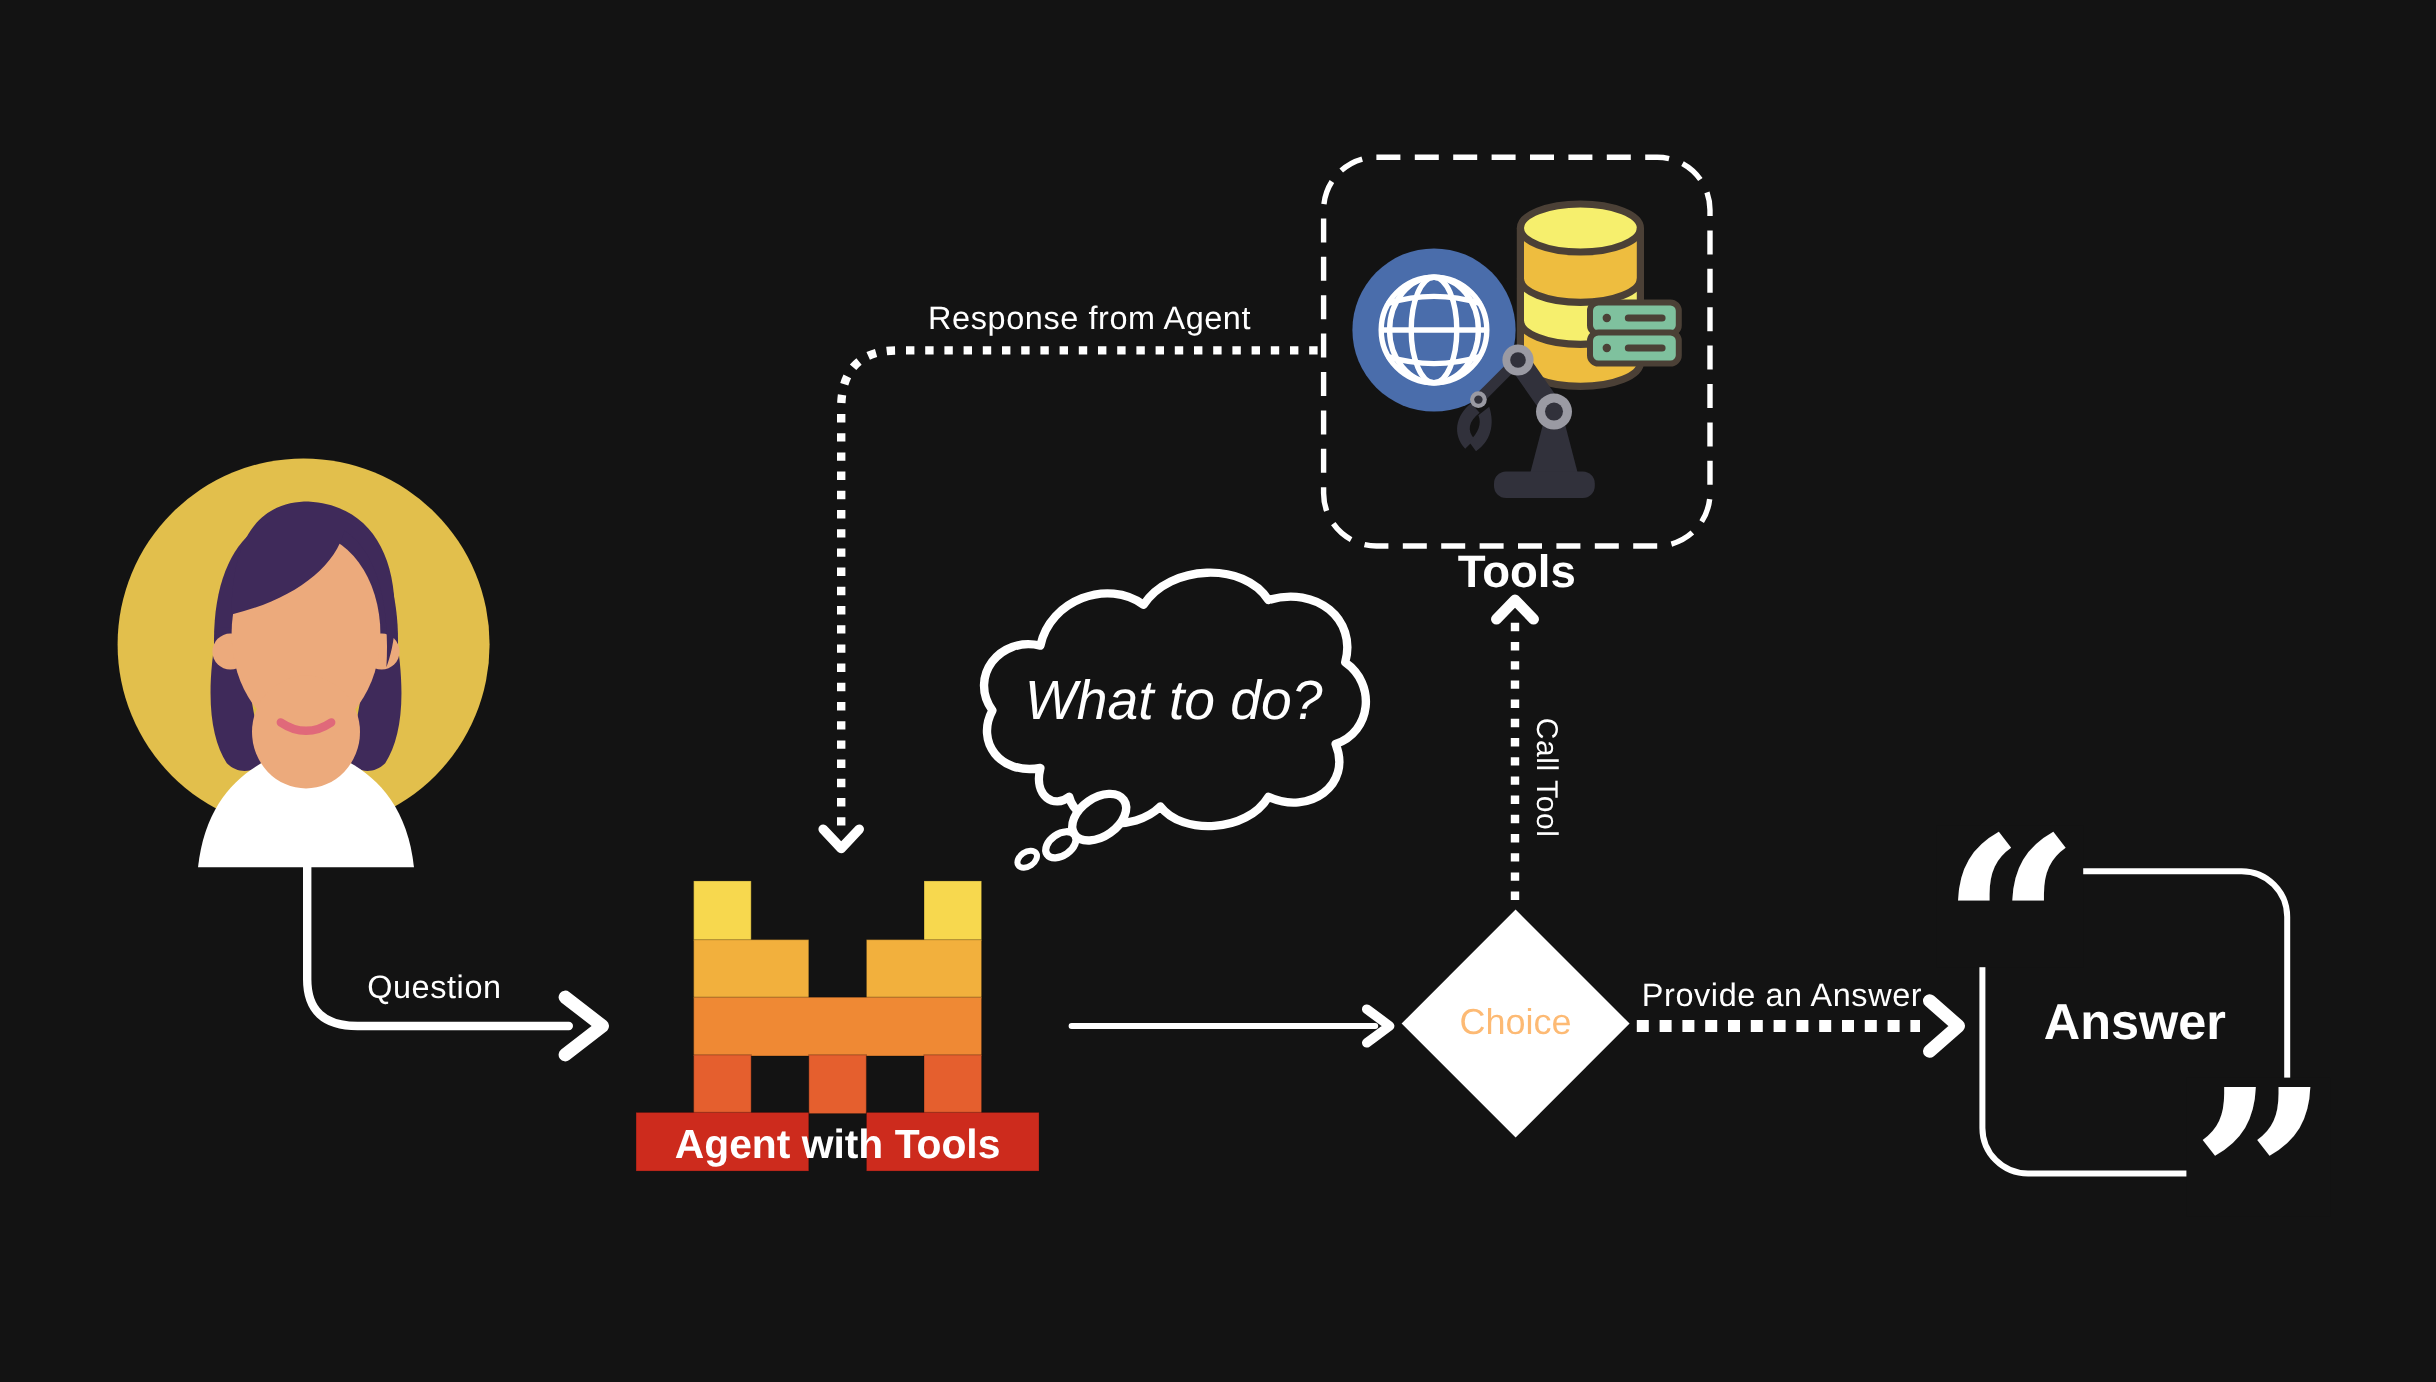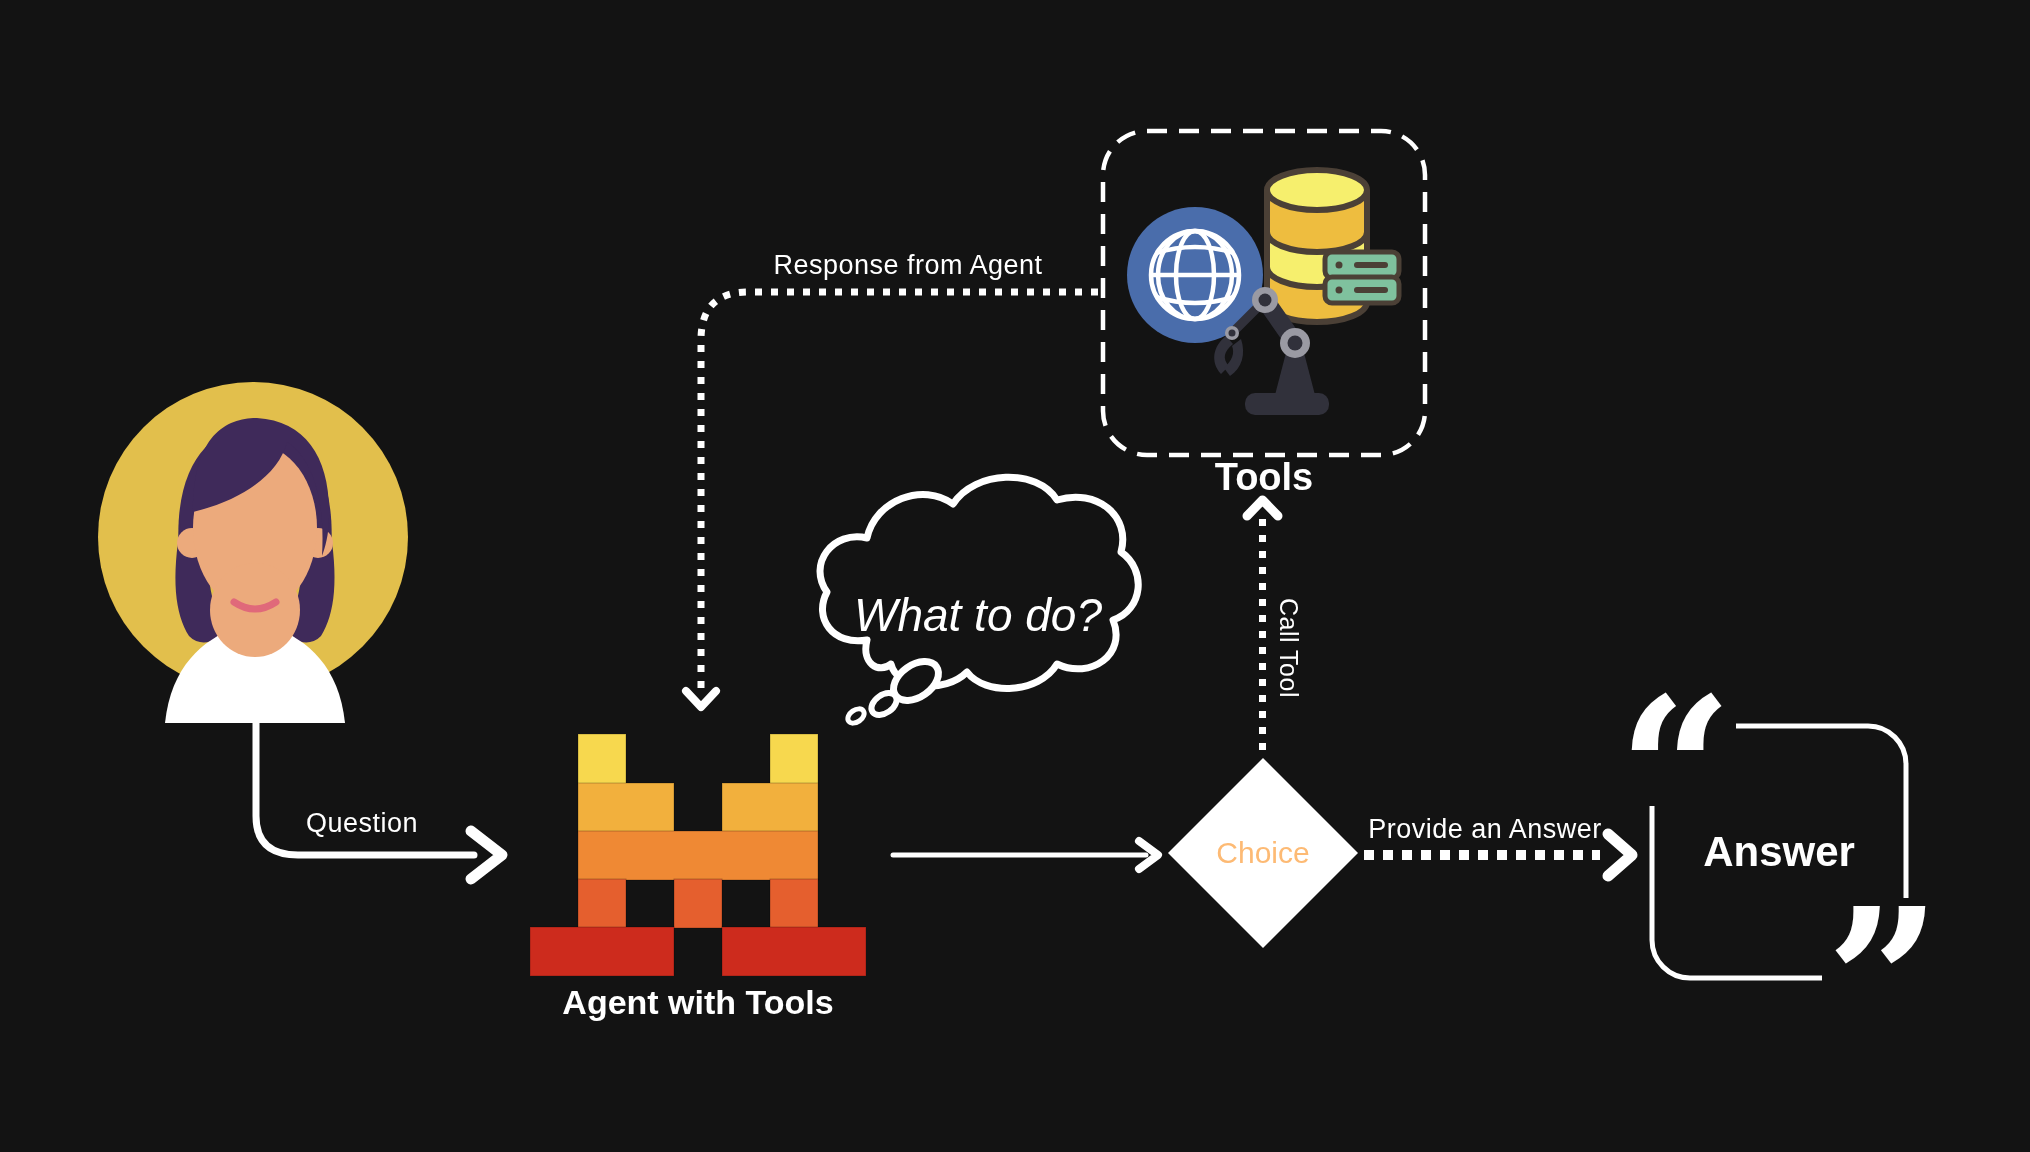--- a/index.html
+++ b/index.html
@@ -170,21 +170,21 @@
   <div class="lbl small" style="left:262px;top:808px;width:200px;">Question</div>
 
   <div class="lbl small" style="left:758px;top:250px;width:300px;">Response from Agent</div>
 
   <div class="lbl small" style="left:1304px;top:598px;width:100px;height:30px;line-height:30px;font-size:25px;transform:rotate(90deg);transform-origin:0 0;">Call Tool</div>
 
   <div class="lbl small" style="left:1360px;top:814px;width:250px;">Provide an Answer</div>
 
   <div class="lbl" style="left:1163px;top:835px;width:200px;height:36px;line-height:36px;font-size:30px;color:#fdba74;">Choice</div>
 
-  <div class="lbl big" style="left:518px;top:983px;width:360px;font-size:34px;">Agent with Tools</div>
+  <div class="lbl big" style="left:518px;top:935px;width:360px;font-size:34px;">Agent with Tools</div>
 
   <div class="lbl big" style="left:1164px;top:456px;width:200px;font-size:38px;">Tools</div>
 
   <div class="lbl big" style="left:1679px;top:828px;width:200px;font-size:42px;text-align:center;">Answer</div>
 
-  <div class="lbl" style="left:828px;top:556px;width:300px;font-size:46px;font-style:italic;margin-top:32px;">What to do?</div>
+  <div class="lbl" style="left:828px;top:556px;width:300px;font-size:46px;font-style:italic;">What to do?</div>
 
 </div>
 
 </body></html>

